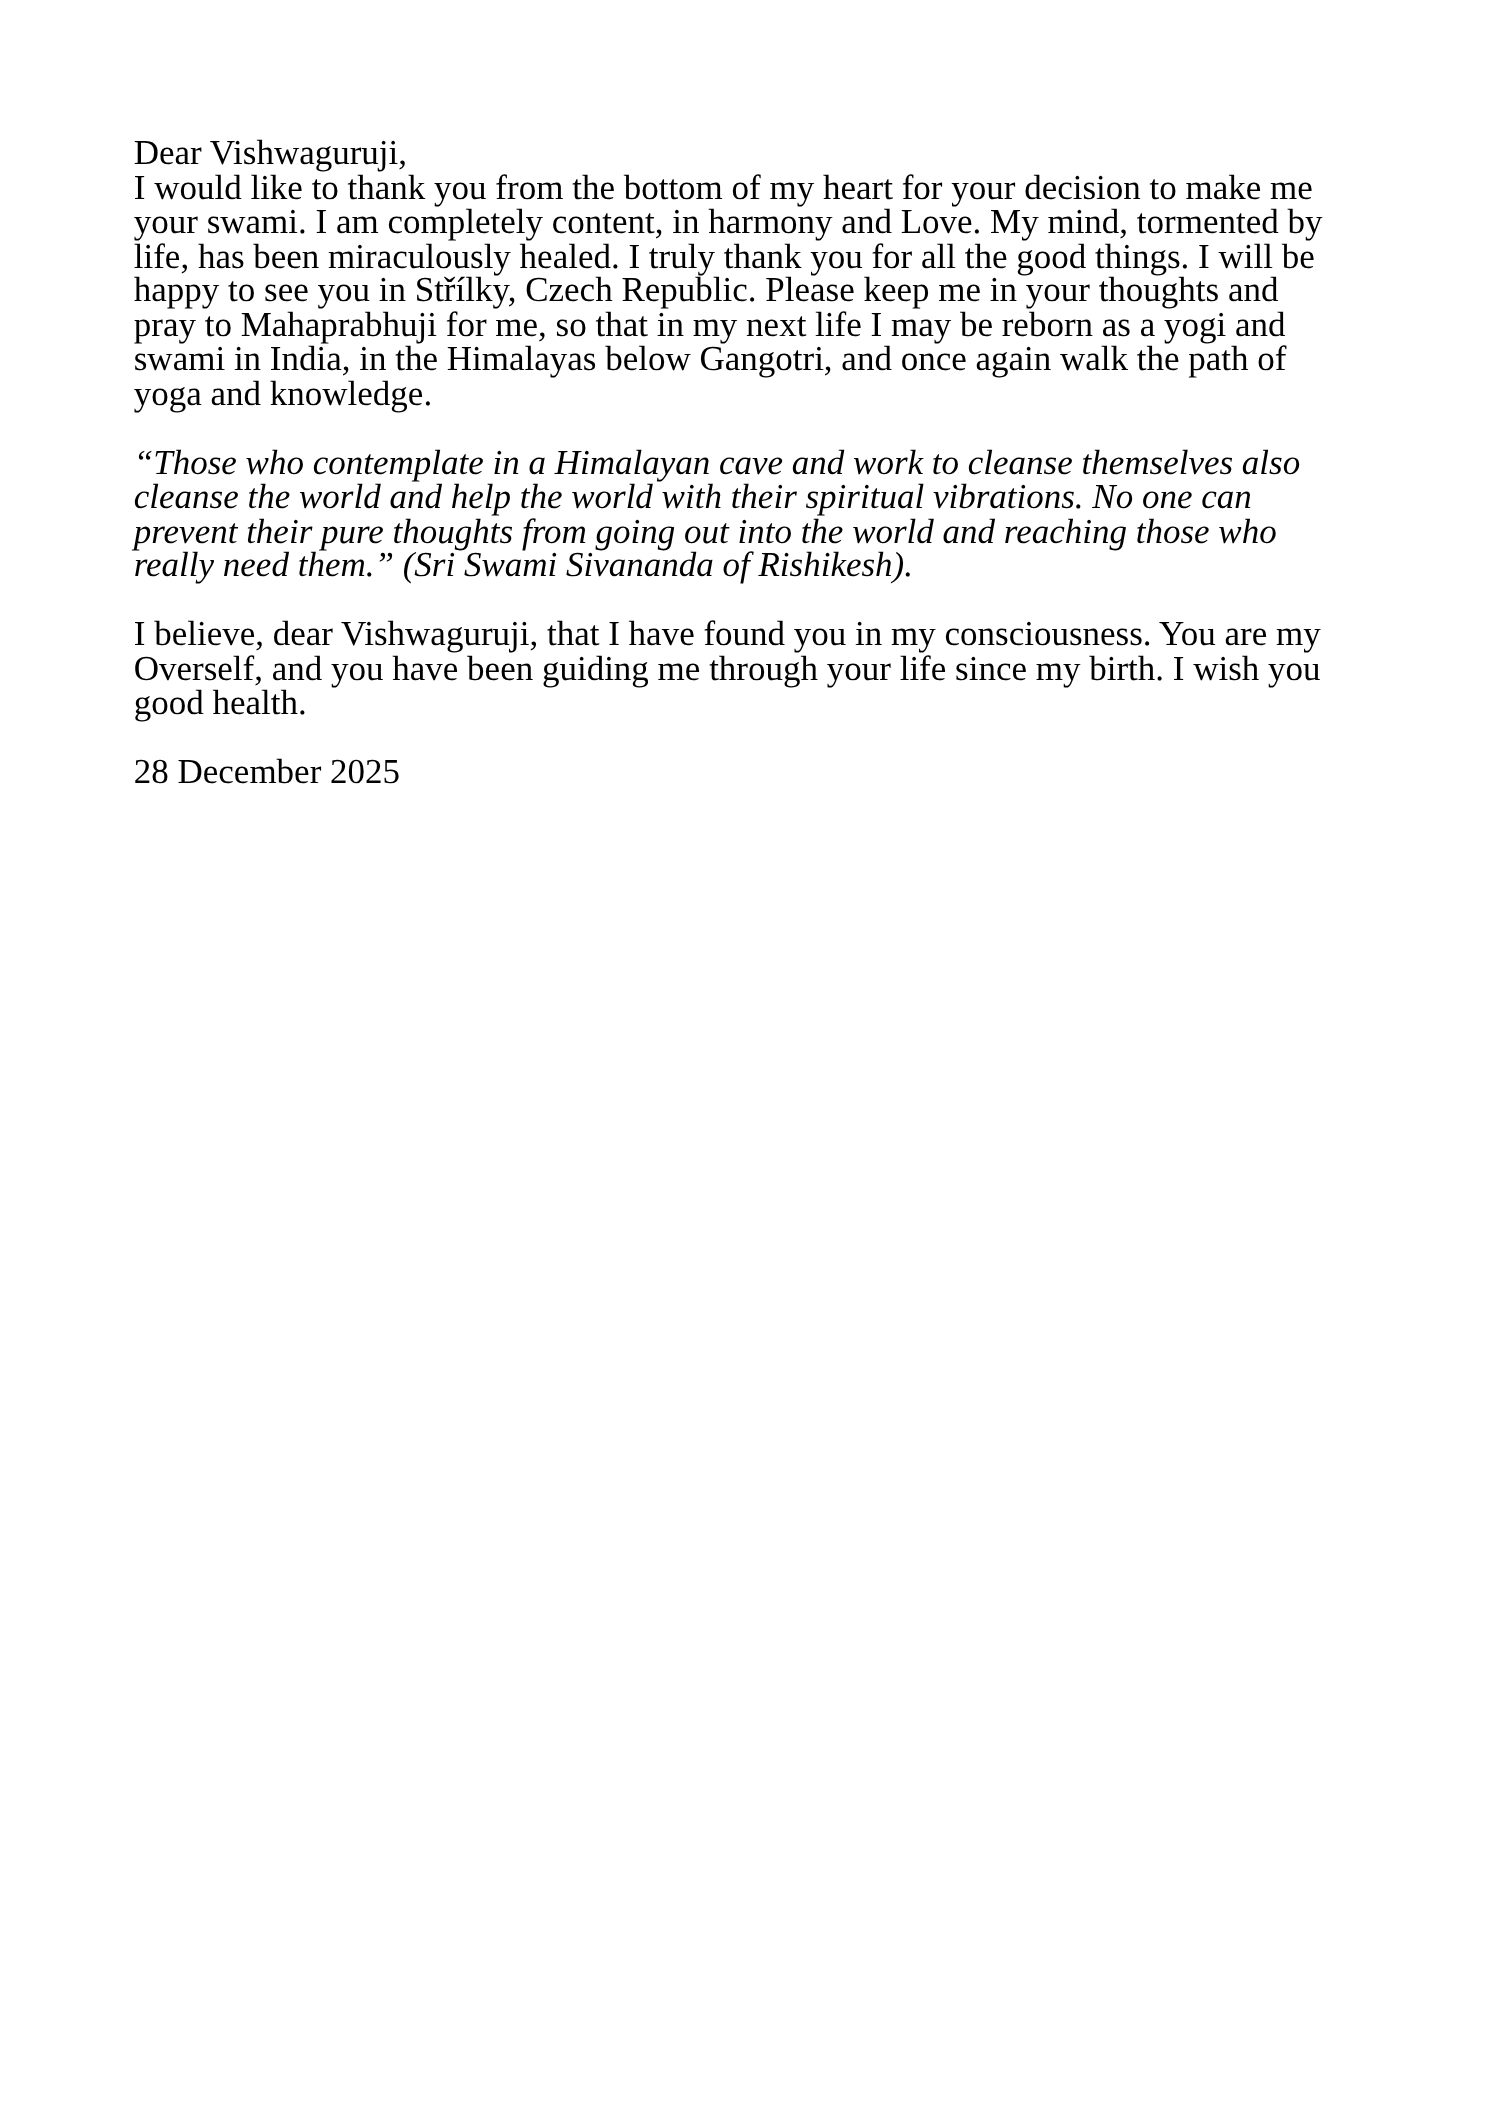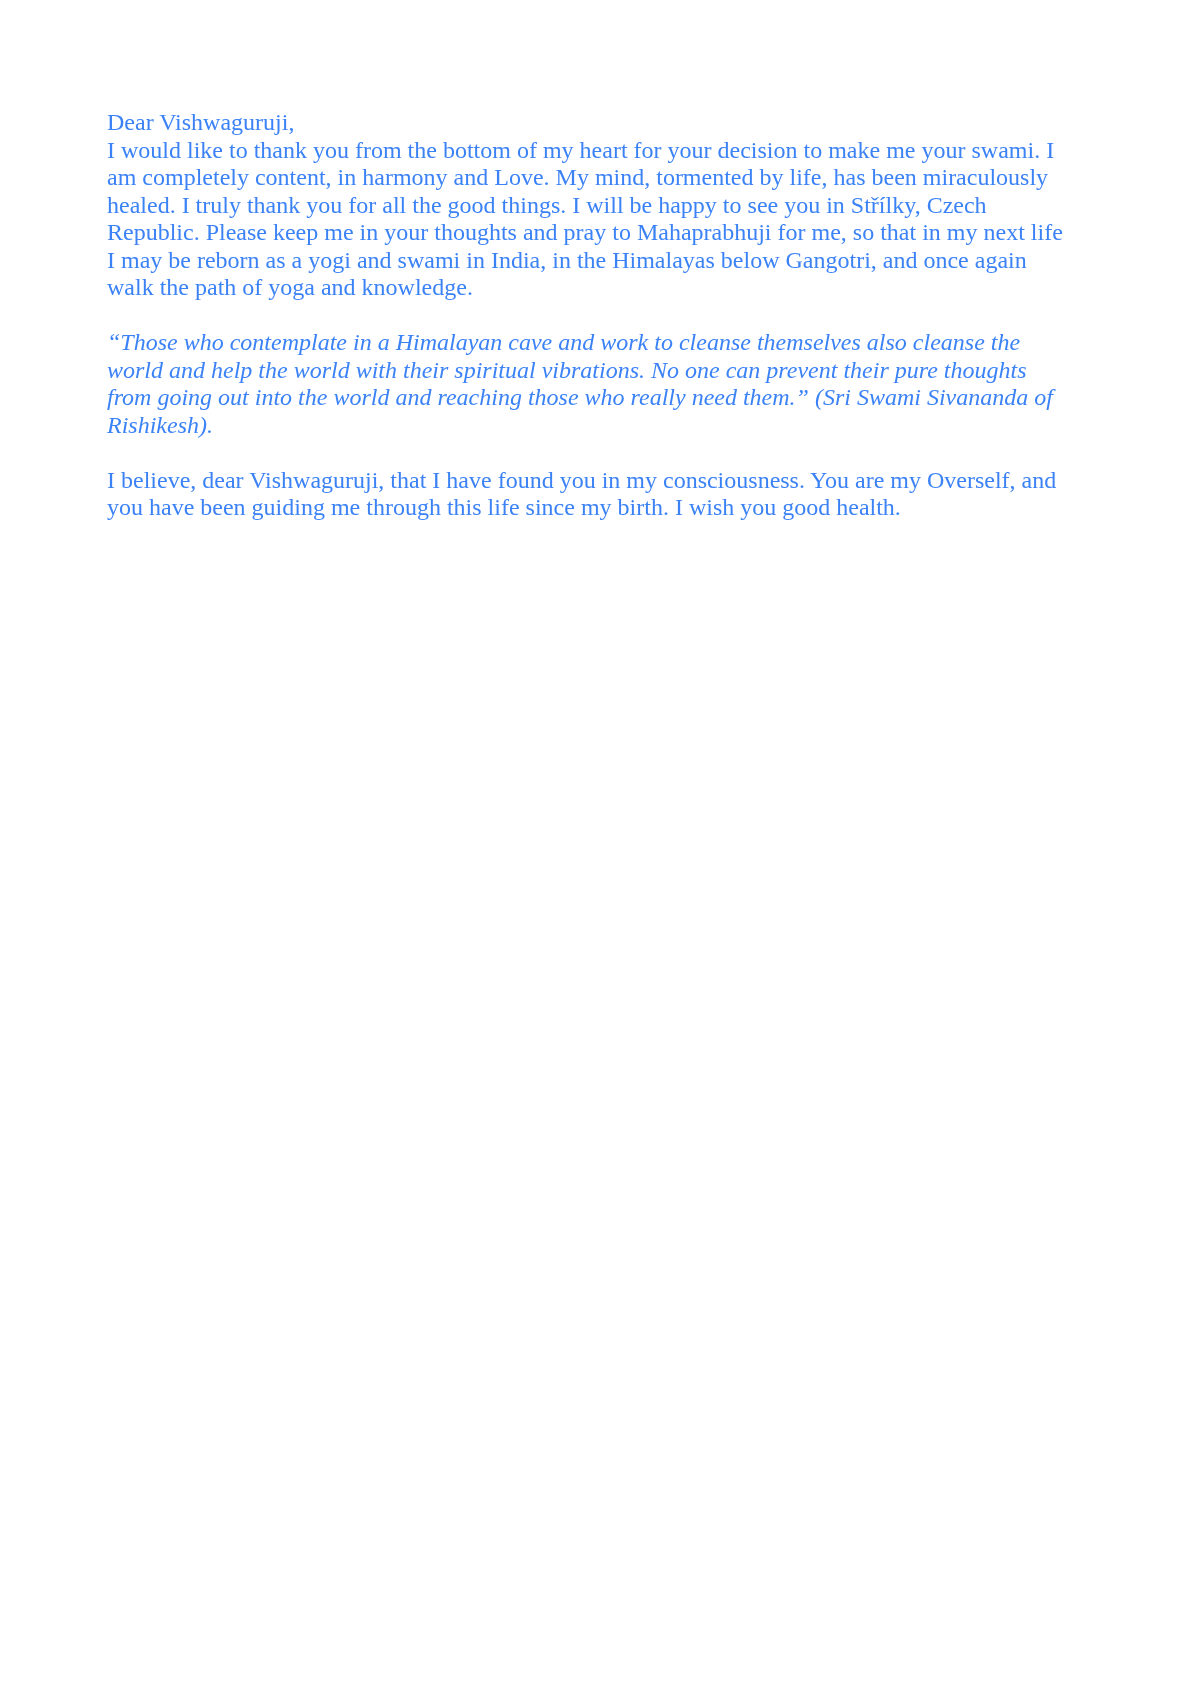--- a/index.html
+++ b/index.html
@@ -8,23 +8,23 @@
     background: #ffffff;
   }
   .page {
     position: relative;
     width: 1190px;
     height: 1683px;
     background: #ffffff;
     box-sizing: border-box;
     padding: 109px 119px 23px 107px;
     font-family: "Liberation Serif", "DejaVu Serif", serif;
-    font-size: 24px;
+    font-size: 28px;
     line-height: 27.5px;
-    color: #3b82f6;
+    color: #000000;
     overflow: hidden;
   }
   .para {
     margin: 0 0 27.5px 0;
     text-align: left;
   }
   .para div {
     margin: 0;
   }
   .quote {
@@ -40,19 +40,20 @@
 
 <div class="page">
 
   <div class="para">
     <div>Dear Vishwaguruji,</div>
     <div>I would like to thank you from the bottom of my heart for your decision to make me your swami. I am completely content, in harmony and Love. My mind, tormented by life, has been miraculously healed. I truly thank you for all the good things. I will be happy to see you in Střílky, Czech Republic. Please keep me in your thoughts and pray to Mahaprabhuji for me, so that in my next life I may be reborn as a yogi and swami in India, in the Himalayas below Gangotri, and once again walk the path of yoga and knowledge.</div>
   </div>
 
   <div class="para quote">“Those who contemplate in a Himalayan cave and work to cleanse themselves also cleanse the world and help the world with their spiritual vibrations. No one can prevent their pure thoughts from going out into the world and reaching those who really need them.” (Sri Swami Sivananda of Rishikesh).</div>
 
-  <div class="para">I believe, dear Vishwaguruji, that I have found you in my consciousness. You are my Overself, and you have been guiding me through this life since my birth. I wish you good health.</div>
+  <div class="para">I believe, dear Vishwaguruji, that I have found you in my consciousness. You are my Overself, and you have been guiding me through your life since my birth. I wish you good health.</div>
 
 
   <div class="para signature-block">
+    <div>28 December 2025</div>
   </div>
 
 </div>
 
 </body></html>

